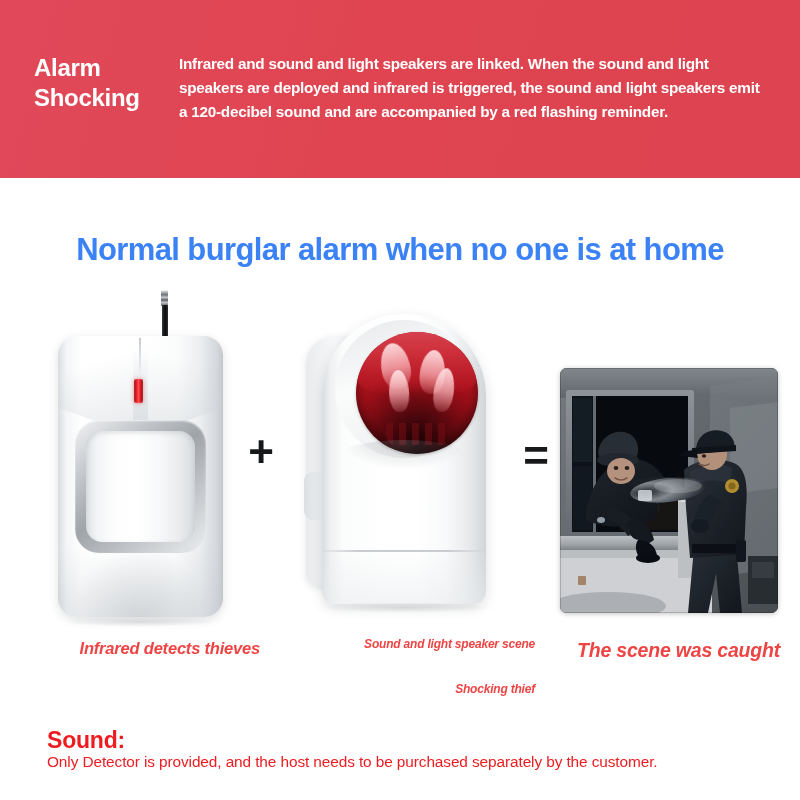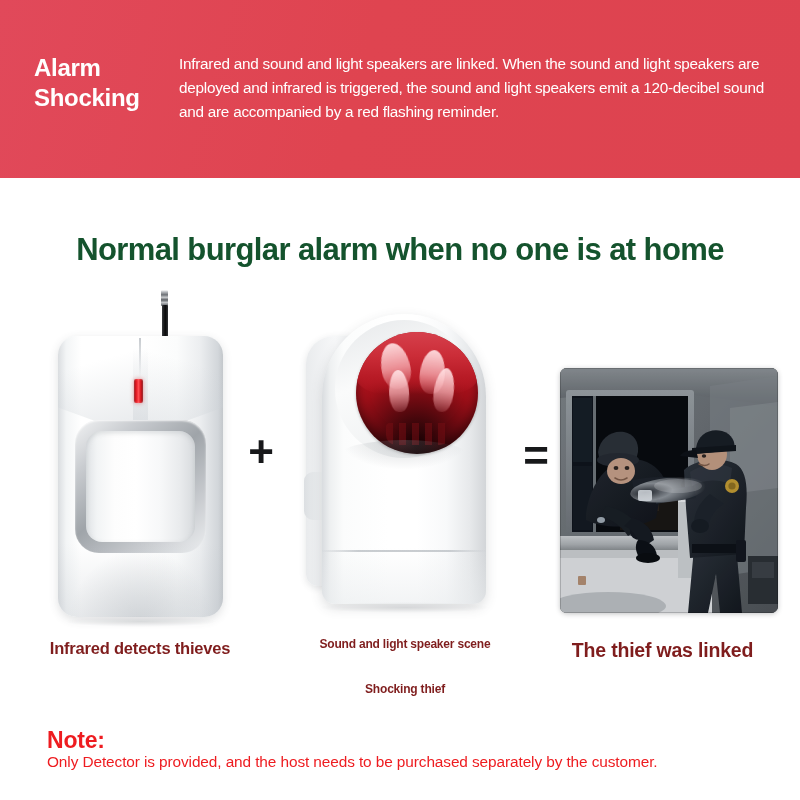--- a/index.html
+++ b/index.html
@@ -51,33 +51,33 @@
     letter-spacing: -0.3px;
   }
   .banner-title span { display: block; }
   .banner-body {
     position: absolute;
     left: 179px;
     top: 52px;
     width: 592px;
     color: #ffffff;
     font-size: 15.3px;
-    font-weight: normal;
+    font-weight: bold;
     line-height: 1.56;
     letter-spacing: -0.25px;
   }
 
   
   .headline {
     position: absolute;
     left: 0;
     top: 232px;
     width: 800px;
     text-align: center;
-    color: #14532d;
+    color: #3b82f6;
     font-size: 31px;
     font-weight: bold;
     letter-spacing: -0.6px;
   }
 
   
   .product-row {
     position: absolute;
     left: 0;
     top: 282px;
@@ -359,24 +359,25 @@
     border-radius: 7px;
     overflow: hidden;
     background: #2b2f33;
     box-shadow: 0 1px 5px rgba(40,44,48,0.28);
   }
   .photo-svg { display: block; width: 218px; height: 245px; }
 
   
   .caption {
     position: absolute;
-    color: #7f1d1d;
+    color: #ef4444;
     font-weight: bold;
-    text-align: center;
+    text-align: right;
     letter-spacing: -0.2px;
+    font-style: italic;
   }
   .caption-detector {
     left: 20px;
     top: 639px;
     width: 240px;
     font-size: 16.5px;
   }
   .caption-siren {
     left: 275px;
     top: 638px;
@@ -625,20 +626,20 @@
     </div>
   </div>
 
   <div class="caption caption-detector">Infrared detects thieves</div>
 
   <div class="caption caption-siren">
     <span>Sound and light speaker scene</span>
     <span class="line2">Shocking thief</span>
   </div>
 
-  <div class="caption caption-photo">The thief was linked</div>
+  <div class="caption caption-photo">The scene was caught</div>
 
   <div class="note">
-    <div class="note-title">Note:</div>
+    <div class="note-title">Sound:</div>
     <div class="note-text">Only Detector is provided, and the host needs to be purchased separately by the customer.</div>
   </div>
 
 </div>
 
 </body></html>

